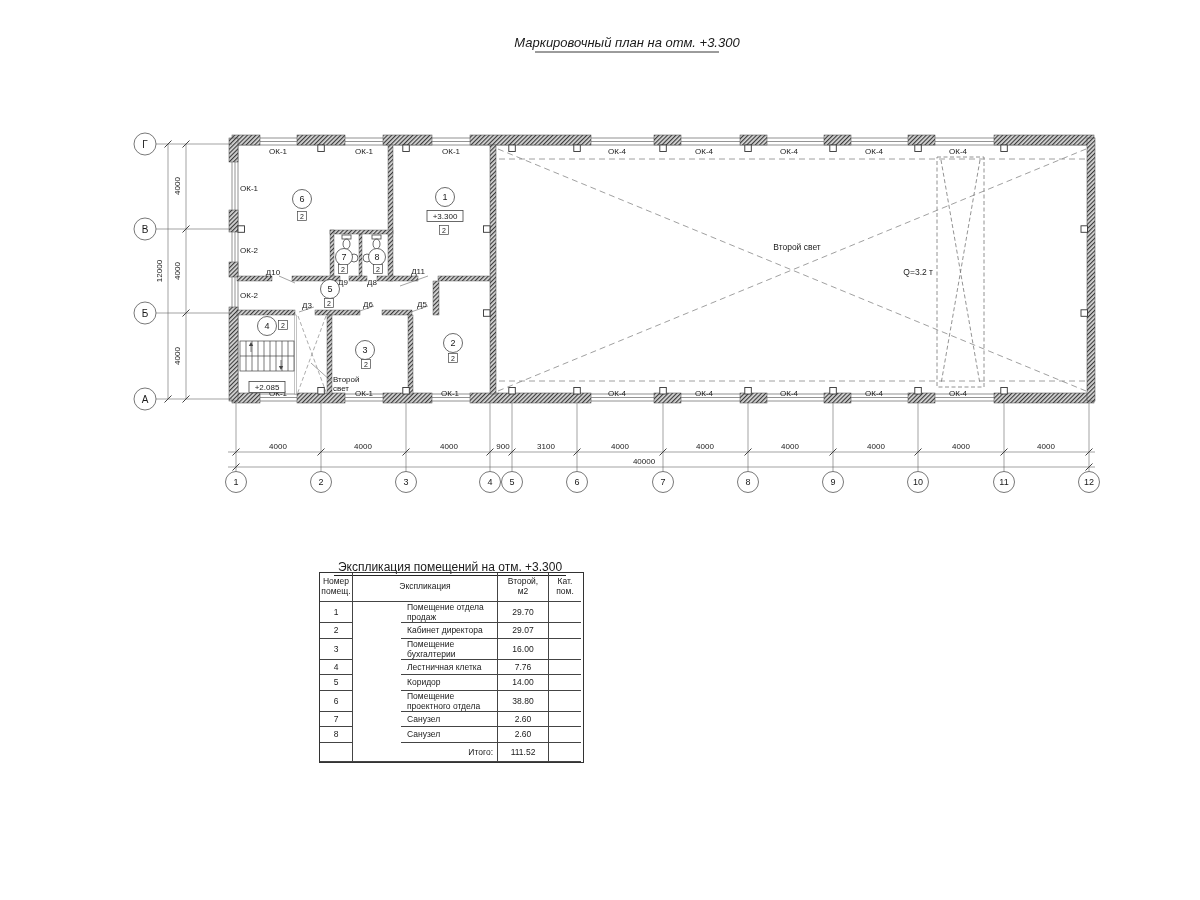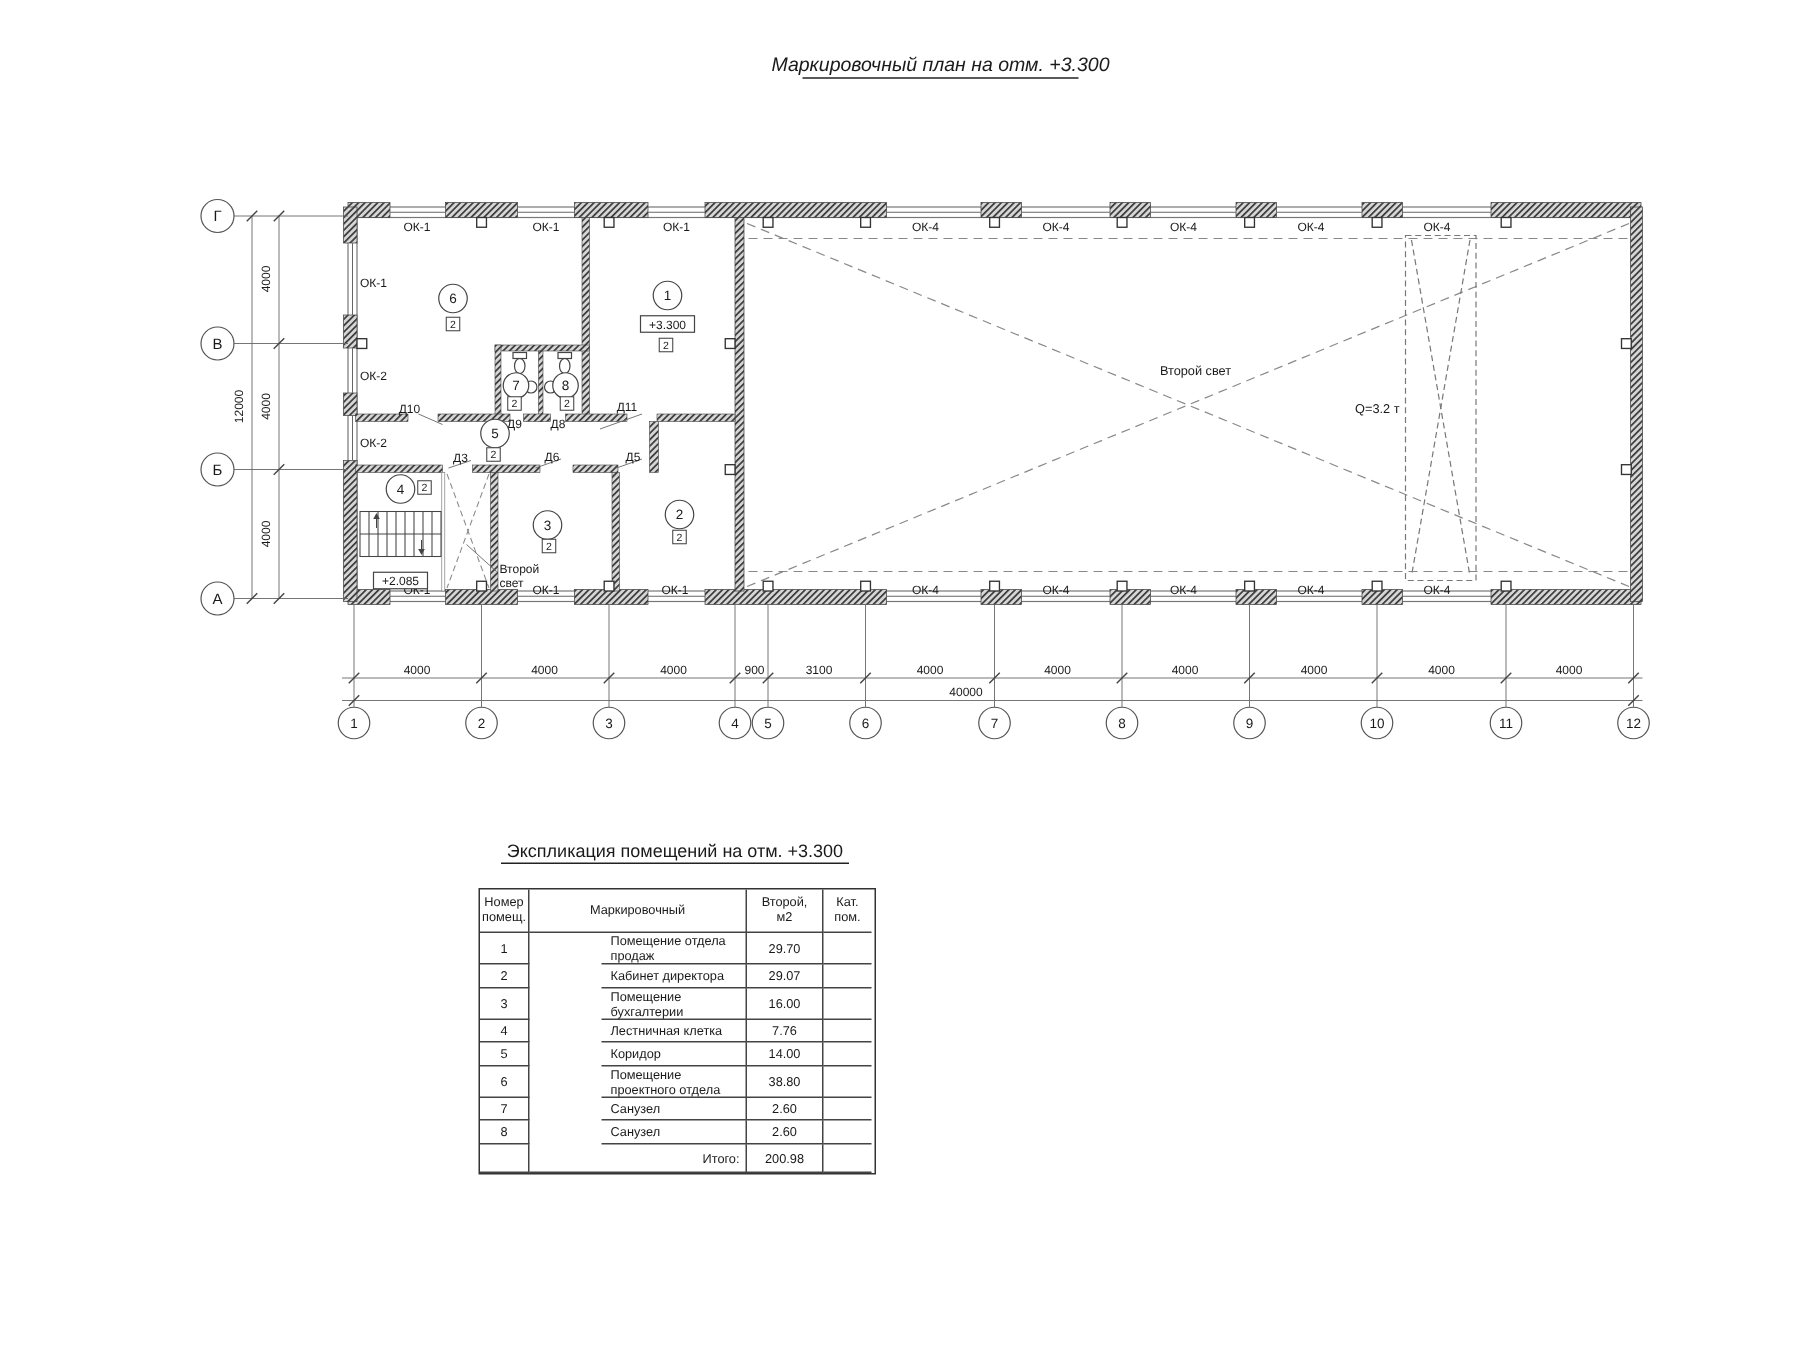--- a/index.html
+++ b/index.html
@@ -2,21 +2,21 @@
 <html><head>
 <meta charset="utf-8">
 <style>
   html,body{margin:0;padding:0;background:#fff;}
   body{width:1200px;height:900px;position:relative;font-family:"Liberation Sans",sans-serif;color:#1a1a1a;}
   svg text{font-family:"Liberation Sans",sans-serif;fill:#1a1a1a;}
   .plan-svg{position:absolute;left:0;top:0;}
   .tbl-title{position:absolute;left:290px;top:560px;width:320px;text-align:center;
              font-size:12px;}
   .tbl-title span{border-bottom:1px solid #222;padding:0 4px 1px 4px;}
-  .expl-table{position:absolute;left:319px;top:592px;width:263px;border:1.4px solid #333;
+  .expl-table{position:absolute;left:319px;top:572px;width:263px;border:1.4px solid #333;
               display:grid;grid-template-columns:33px 145px 51px 32px;font-size:8.5px;}
   .expl-table .c{border-right:0.8px solid #444;border-bottom:0.8px solid #444;
                  display:flex;align-items:center;justify-content:center;text-align:center;
                  min-height:15.5px;box-sizing:border-box;}
   .expl-table .c.hdr{min-height:29px;white-space:pre-line;line-height:1.15;}
   .expl-table .c.name{justify-content:flex-start;padding-left:6px;text-align:left;margin-left:48px;}
   .expl-table .c.last{border-right:none;}
   .expl-table .c.total{min-height:19px;}
   .expl-table .c.total-label{justify-content:flex-end;padding-right:4px;}
 </style>
@@ -418,21 +418,21 @@
         <text x="145" y="402.5">А</text>
       </g>
   </g>
 </svg>
 
 <div class="tbl-title"><span>Экспликация помещений на отм. +3.300</span></div>
 
 <div class="expl-table">
   <div class="c hdr">Номер
 помещ.</div>
-  <div class="c hdr">Маркировочный</div>
+  <div class="c hdr">Экспликация</div>
   <div class="c hdr">Второй,
 м2</div>
   <div class="c hdr last">Кат.
 пом.</div>
 
   <div class="c">1</div>
   <div class="c name">Помещение отдела продаж</div>
   <div class="c">29.70</div>
   <div class="c last"></div>
 
@@ -466,15 +466,15 @@
   <div class="c">2.60</div>
   <div class="c last"></div>
 
   <div class="c">8</div>
   <div class="c name">Санузел</div>
   <div class="c">2.60</div>
   <div class="c last"></div>
 
   <div class="c total"></div>
   <div class="c total total-label">Итого:</div>
-  <div class="c total">200.98</div>
+  <div class="c total">111.52</div>
   <div class="c total last"></div>
 </div>
 
 </body></html>

